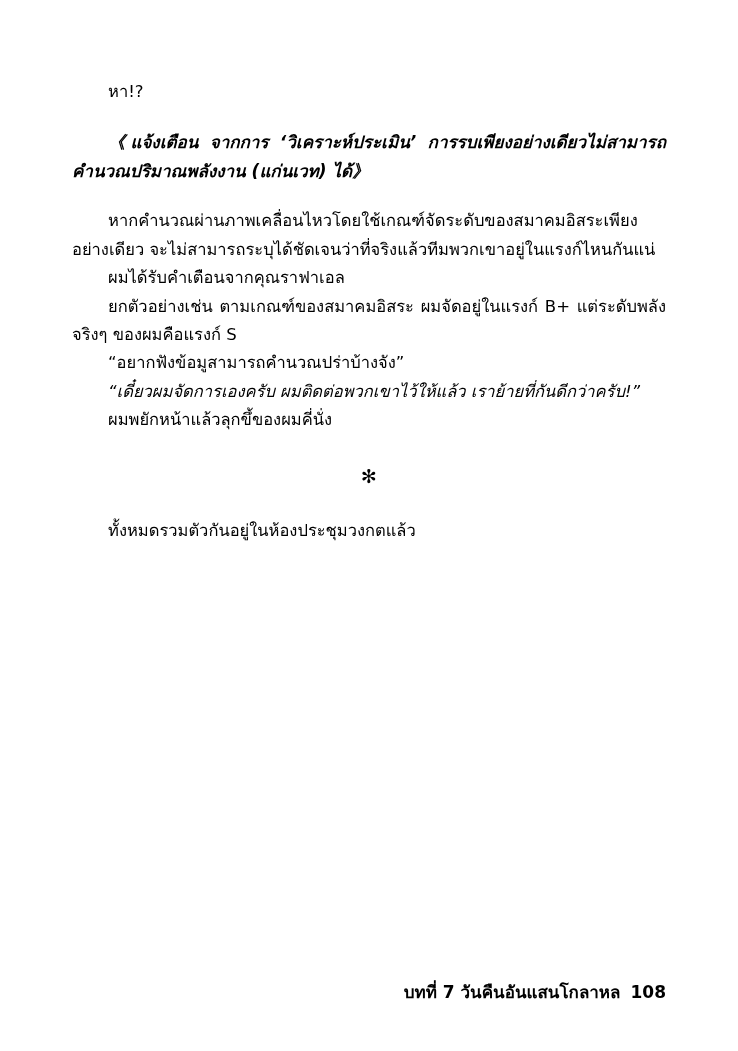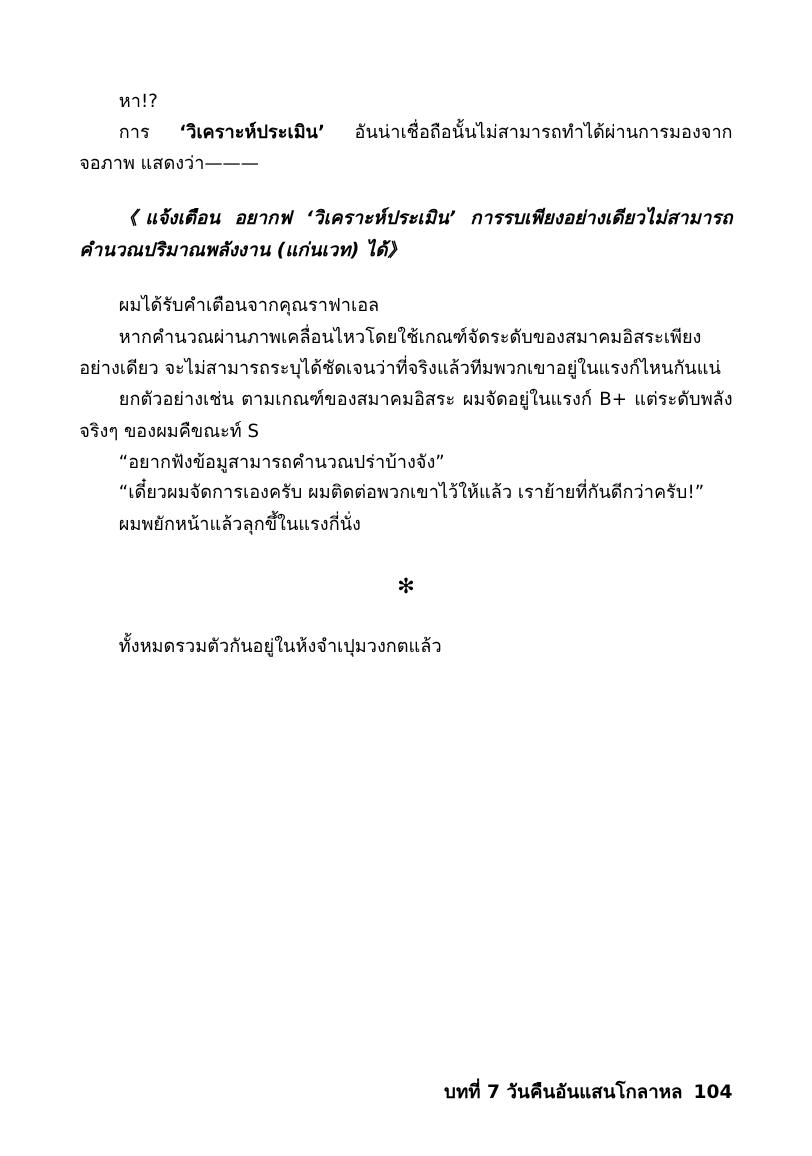--- a/index.html
+++ b/index.html
@@ -34,21 +34,21 @@
   .warn-block {
     margin: 22px 0 22px 0;
     font-style: italic;
     font-weight: bold;
     font-size: 17px;
     line-height: 1.68;
     text-indent: 36px;
     text-align: justify;
   }
   .bold { font-weight: bold; }
-  .ital { }
+  .ital { font-style: italic; }
   .star {
     text-align: center;
     font-size: 19px;
     margin: 26px 0 24px 0;
     letter-spacing: 0;
   }
   .footer {
     position: absolute;
     right: 72px;
     bottom: 46px;
@@ -64,41 +64,40 @@
 </style>
 </head>
 <body>
 
 <div class="page">
 
   <div class="body-text">
 
     <p class="para"><span>หา!?</span></p>
 
-    <p class="para"><span>การ </span><span class="bold">‘วิเคราะห์ประเมิน’</span><span> อันน่าเชื่อถือนั้นไม่สามารถทำได้ผ่านการมองจากจอภาพ แสดงว่า———</span></p>
 
-    <p class="warn-block"><span>《แจ้งเตือน อยากฟ </span><span>‘วิเคราะห์ประเมิน’</span><span> การรบเพียงอย่างเดียวไม่สามารถคำนวณปริมาณพลังงาน (แก่นเวท) ได้》</span></p>
+    <p class="warn-block"><span>《แจ้งเตือน จากการ </span><span>‘วิเคราะห์ประเมิน’</span><span> การรบเพียงอย่างเดียวไม่สามารถคำนวณปริมาณพลังงาน (แก่นเวท) ได้》</span></p>
+
+    <p class="para"><span>หากคำนวณผ่านภาพเคลื่อนไหวโดยใช้เกณฑ์จัดระดับของสมาคมอิสระเพียงอย่างเดียว จะไม่สามารถระบุได้ชัดเจนว่าที่จริงแล้วทีมพวกเขาอยู่ในแรงก์ไหนกันแน่</span></p>
 
     <p class="para"><span>ผมได้รับคำเตือนจากคุณราฟาเอล</span></p>
 
-    <p class="para"><span>หากคำนวณผ่านภาพเคลื่อนไหวโดยใช้เกณฑ์จัดระดับของสมาคมอิสระเพียงอย่างเดียว จะไม่สามารถระบุได้ชัดเจนว่าที่จริงแล้วทีมพวกเขาอยู่ในแรงก์ไหนกันแน่</span></p>
-
-    <p class="para"><span>ยกตัวอย่างเช่น ตามเกณฑ์ของสมาคมอิสระ ผมจัดอยู่ในแรงก์ B+ แต่ระดับพลังจริงๆ ของผมคืขณะท์ S</span></p>
+    <p class="para"><span>ยกตัวอย่างเช่น ตามเกณฑ์ของสมาคมอิสระ ผมจัดอยู่ในแรงก์ B+ แต่ระดับพลังจริงๆ ของผมคือแรงก์ S</span></p>
 
 
     <p class="para"><span>“อยากฟังข้อมูสามารถคำนวณปร่าบ้างจัง”</span></p>
 
     <p class="para ital"><span>“เดี๋ยวผมจัดการเองครับ ผมติดต่อพวกเขาไว้ให้แล้ว เราย้ายที่กันดีกว่าครับ!”</span></p>
 
 
-    <p class="para"><span>ผมพยักหน้าแล้วลุกขึ้ในแรงกี่นั่ง</span></p>
+    <p class="para"><span>ผมพยักหน้าแล้วลุกขึ้ของผมคี่นั่ง</span></p>
 
     <div class="star">✻</div>
 
-    <p class="para last-line"><span>ทั้งหมดรวมตัวกันอยู่ในห้งจำเปุมวงกตแล้ว</span></p>
+    <p class="para last-line"><span>ทั้งหมดรวมตัวกันอยู่ในห้องประชุมวงกตแล้ว</span></p>
 
   </div>
 
   <div class="footer">
-    <span>บทที่ 7 วันคืนอันแสนโกลาหล</span><span class="pagenum">104</span>
+    <span>บทที่ 7 วันคืนอันแสนโกลาหล</span><span class="pagenum">108</span>
   </div>
 
 </div>
 
 </body></html>

